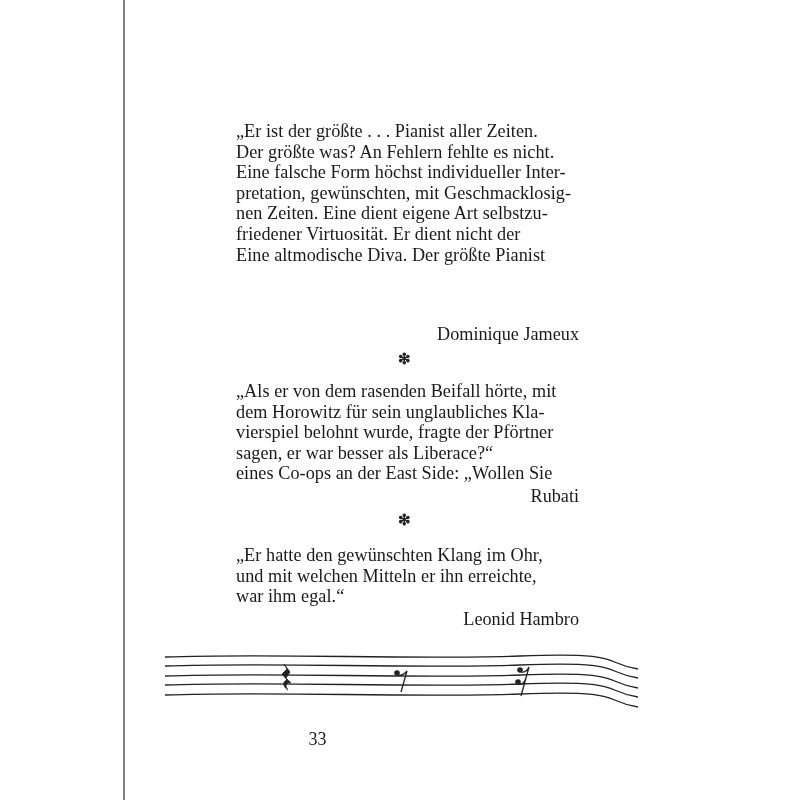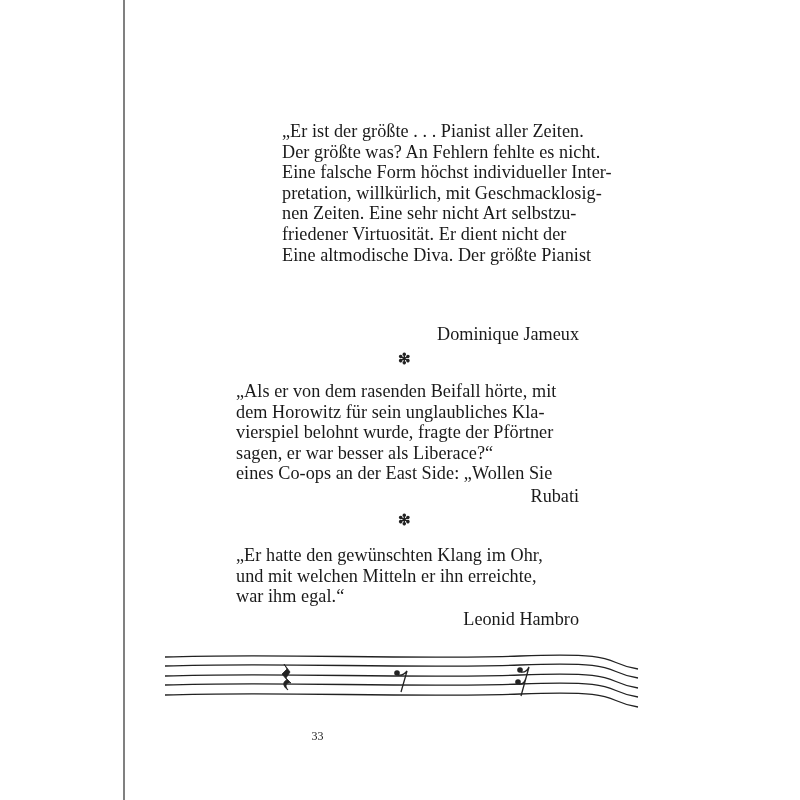--- a/index.html
+++ b/index.html
@@ -17,34 +17,34 @@
     }
     .line { display: block; white-space: nowrap; }
     .author {
       position: absolute; right: 221px; font-size: 18.2px; white-space: nowrap;
     }
     .asterisk {
       position: absolute; left: 398px; font-size: 15px; line-height: 1; color: #222; font-weight: bold;
     }
     .staff { position: absolute; left: 160px; top: 645px; }
     .page-number {
-      position: absolute; left: 0; width: 635px; top: 729px; text-align: center; font-size: 12px;
+      position: absolute; left: 0; width: 635px; top: 729px; text-align: center; font-size: 18px;
     }
   </style>
 </head>
 <body>
 
 <div class="page-edge"></div>
 
-<div class="text-block" style="top:121px;margin-left:46px;">
+<div class="text-block" style="top:121px;">
   <span class="line">„Er ist der größte . . . Pianist aller Zeiten.</span>
   <span class="line">Der größte was? An Fehlern fehlte es nicht.</span>
   <span class="line">Eine falsche Form höchst individueller Inter-</span>
-  <span class="line">pretation, willkürlich, mit Geschmacklosig-</span>
-  <span class="line">nen Zeiten. Eine sehr nicht Art selbstzu-</span>
+  <span class="line">pretation, gewünschten, mit Geschmacklosig-</span>
+  <span class="line">nen Zeiten. Eine dient eigene Art selbstzu-</span>
   <span class="line">friedener Virtuosität. Er dient nicht der</span>
   <span class="line">Eine altmodische Diva. Der größte Pianist</span>
 </div>
 <div class="author" style="top:324px;margin-left:15px;">Dominique Jameux</div>
 
 <div class="asterisk" style="top:352px;">❇</div>
 
 <div class="text-block" style="top:381px;">
   <span class="line">„Als er von dem rasenden Beifall hörte, mit</span>
   <span class="line">dem Horowitz für sein unglaubliches Kla-</span>

